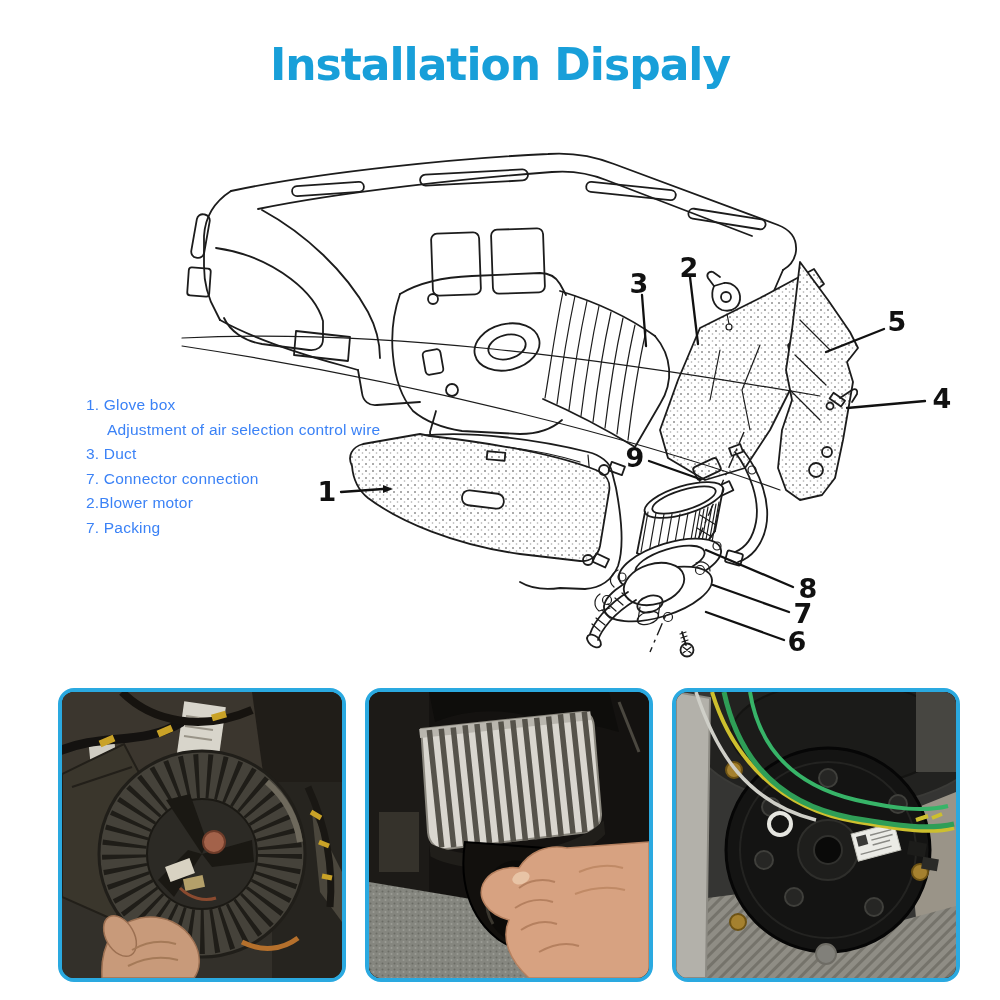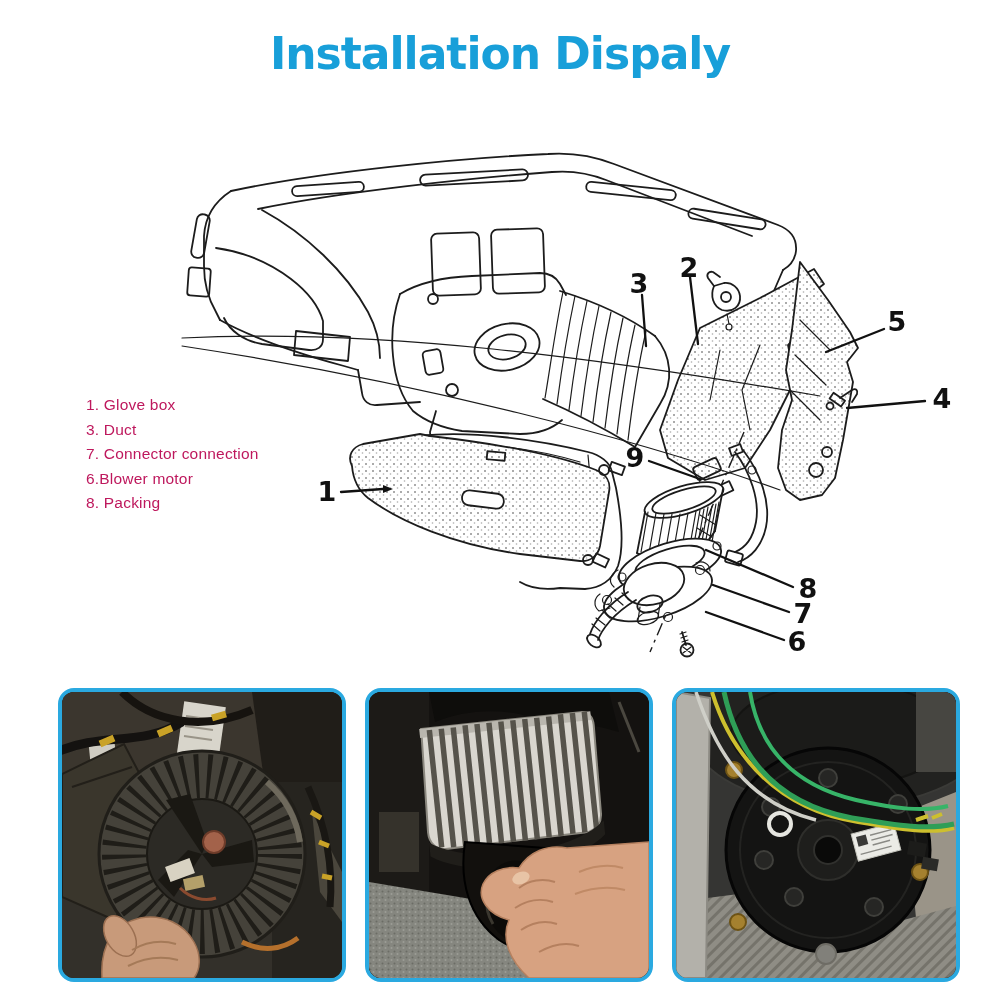--- a/index.html
+++ b/index.html
@@ -1,35 +1,35 @@
 <!DOCTYPE html>
 <html style="--title-blue: #189fd9; --photo-border: #2aa9e0; --line-color: #1c1c1c;"><head>
 <meta charset="utf-8">
 <style>
   html,body { margin:0; padding:0; }
   body {
     width:1000px; height:1000px; background:#ffffff; position:relative;
     font-family:"Liberation Sans", sans-serif; overflow:hidden;
   }
   .title {
-    position:absolute; top:28px; left:0; width:1000px; text-align:center;
+    position:absolute; top:39px; left:0; width:1000px; text-align:center;
     font-family:"DejaVu Sans", sans-serif; font-weight:bold;
     font-size:44px; letter-spacing:-1px; color:var(--title-blue,#189fd9);
   }
   #diagram { position:absolute; top:130px; left:0; }
   .ln   { fill:none; stroke:var(--line-color,#1c1c1c); stroke-width:1.8; stroke-linecap:round; stroke-linejoin:round; }
   .thin { stroke-width:1.2; }
   .stip { fill:url(#stip); stroke:var(--line-color,#1c1c1c); stroke-width:1.8; stroke-linejoin:round; }
   .wfill{ fill:#ffffff; stroke:var(--line-color,#1c1c1c); stroke-width:1.8; stroke-linejoin:round; }
   .leader { fill:none; stroke:#111; stroke-width:2.3; stroke-linecap:round; }
   .axis { fill:none; stroke:#1c1c1c; stroke-width:1.4; stroke-dasharray:13 5 3 5; }
   .callout { font-family:"DejaVu Sans",sans-serif; font-weight:bold; font-size:27px; fill:#111; text-anchor:middle; }
   .parts {
     position:absolute; left:86px; top:393px; font-size:15.5px; line-height:24.5px;
-    color:#be185d; letter-spacing:0.2px;
+    color:#3b82f6; letter-spacing:0.2px;
   }
   .parts .indent { padding-left:21px; }
   .photos { position:absolute; top:688px; left:0; width:1000px; height:300px; }
   .photo {
     position:absolute; top:0; width:280px; height:286px;
     border:4px solid var(--photo-border,#2aa9e0); border-radius:16px;
     overflow:hidden; background:#23211d;
   }
   .photo svg { display:block; }
   #photo1 { left:58px; } #photo2 { left:365px; } #photo3 { left:672px; }
@@ -206,24 +206,25 @@
     <text class="callout" x="897" y="331">5</text>
     <text class="callout" x="797" y="651">6</text>
     <text class="callout" x="803" y="623">7</text>
     <text class="callout" x="808" y="598">8</text>
     <text class="callout" x="635" y="467">9</text>
   </g>
 </svg>
 
 <div class="parts">
   <div>1. Glove box</div>
+  <div class="indent">Adjustment of air selection control wire</div>
   <div>3. Duct</div>
   <div>7. Connector connection</div>
-  <div>6.Blower motor</div>
-  <div>8. Packing</div>
+  <div>2.Blower motor</div>
+  <div>7. Packing</div>
 </div>
 
 <div class="photos">
 
   <div class="photo" id="photo1">
     <svg width="280" height="286" viewBox="0 0 280 286">
       <rect width="280" height="286" fill="#33302a"></rect>
       <rect x="0" y="0" width="280" height="120" fill="#3b362e"></rect>
       <path d="M 190,0 L 280,0 L 280,120 L 205,110 Z" fill="#201d18"></path>
       <rect x="210" y="90" width="70" height="196" fill="#26241f"></rect>

